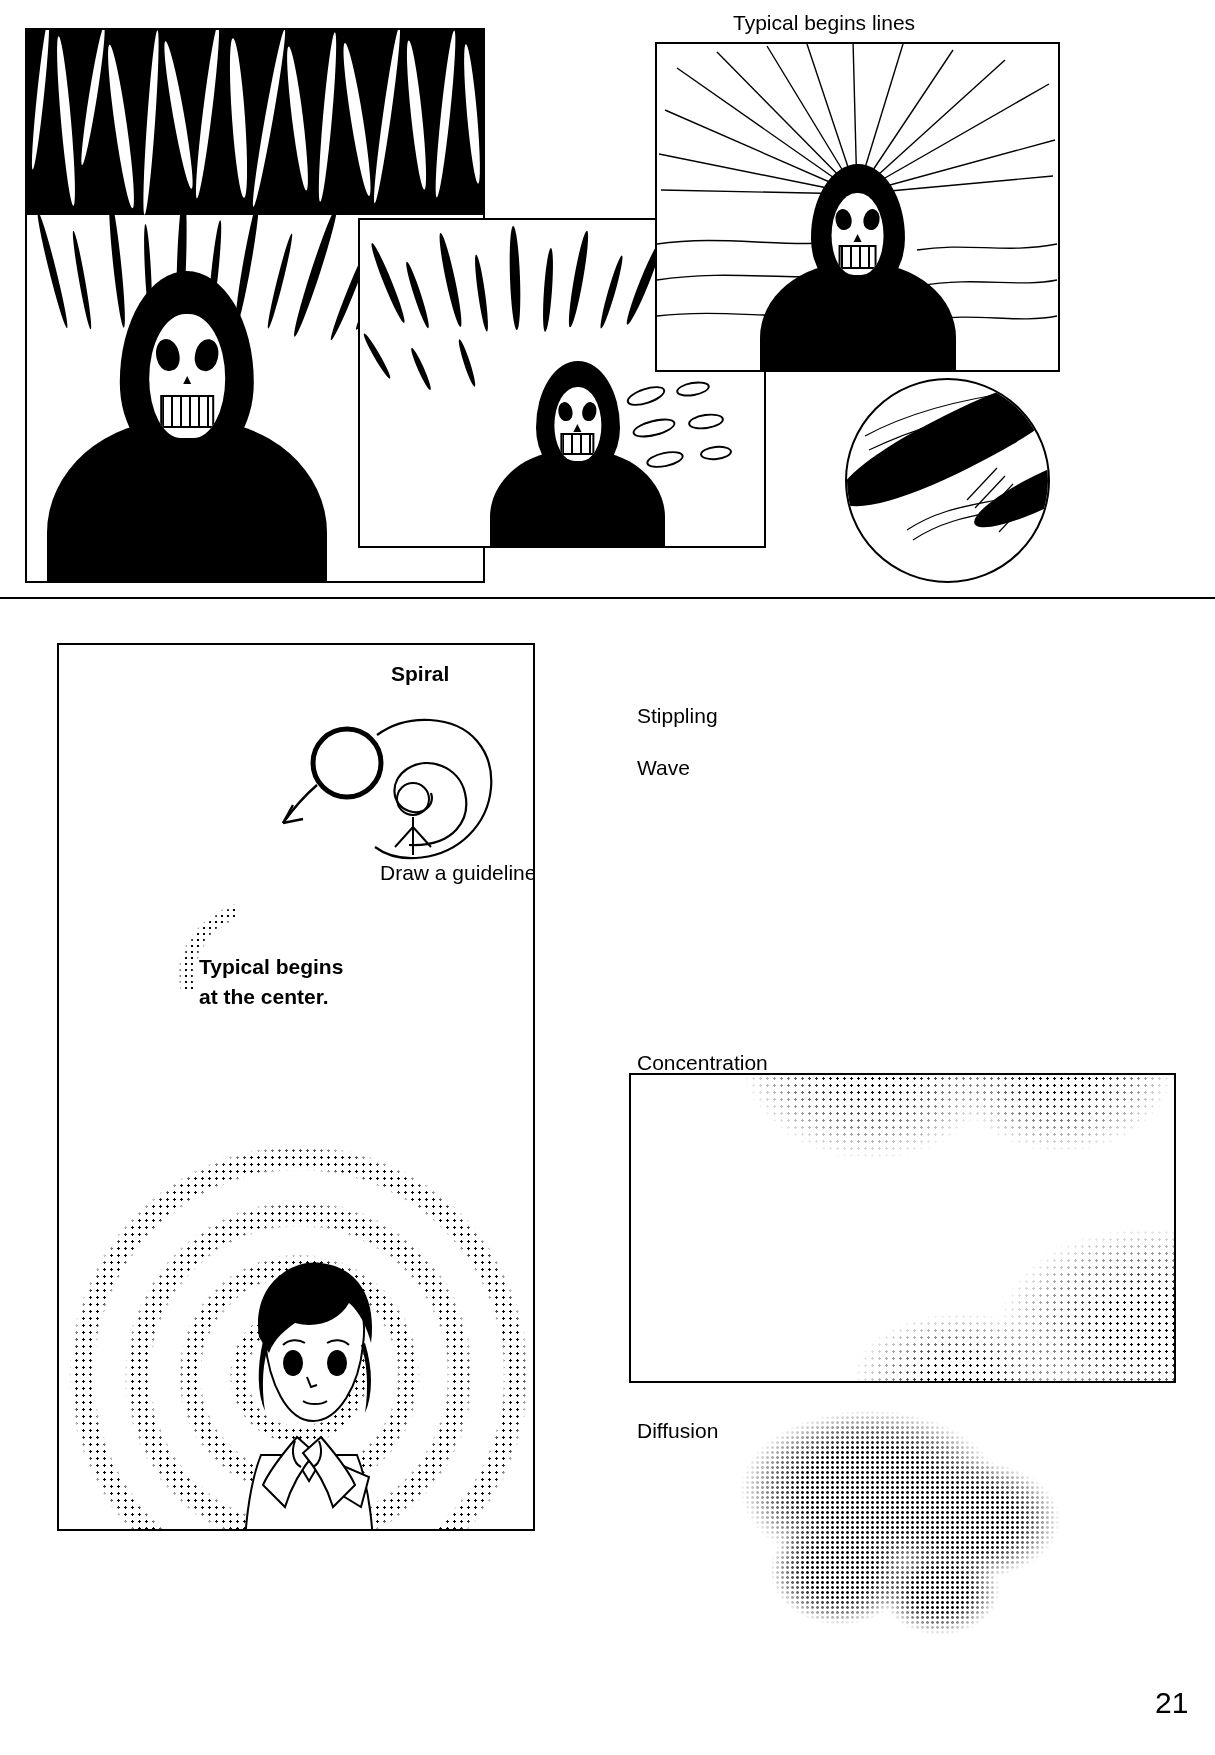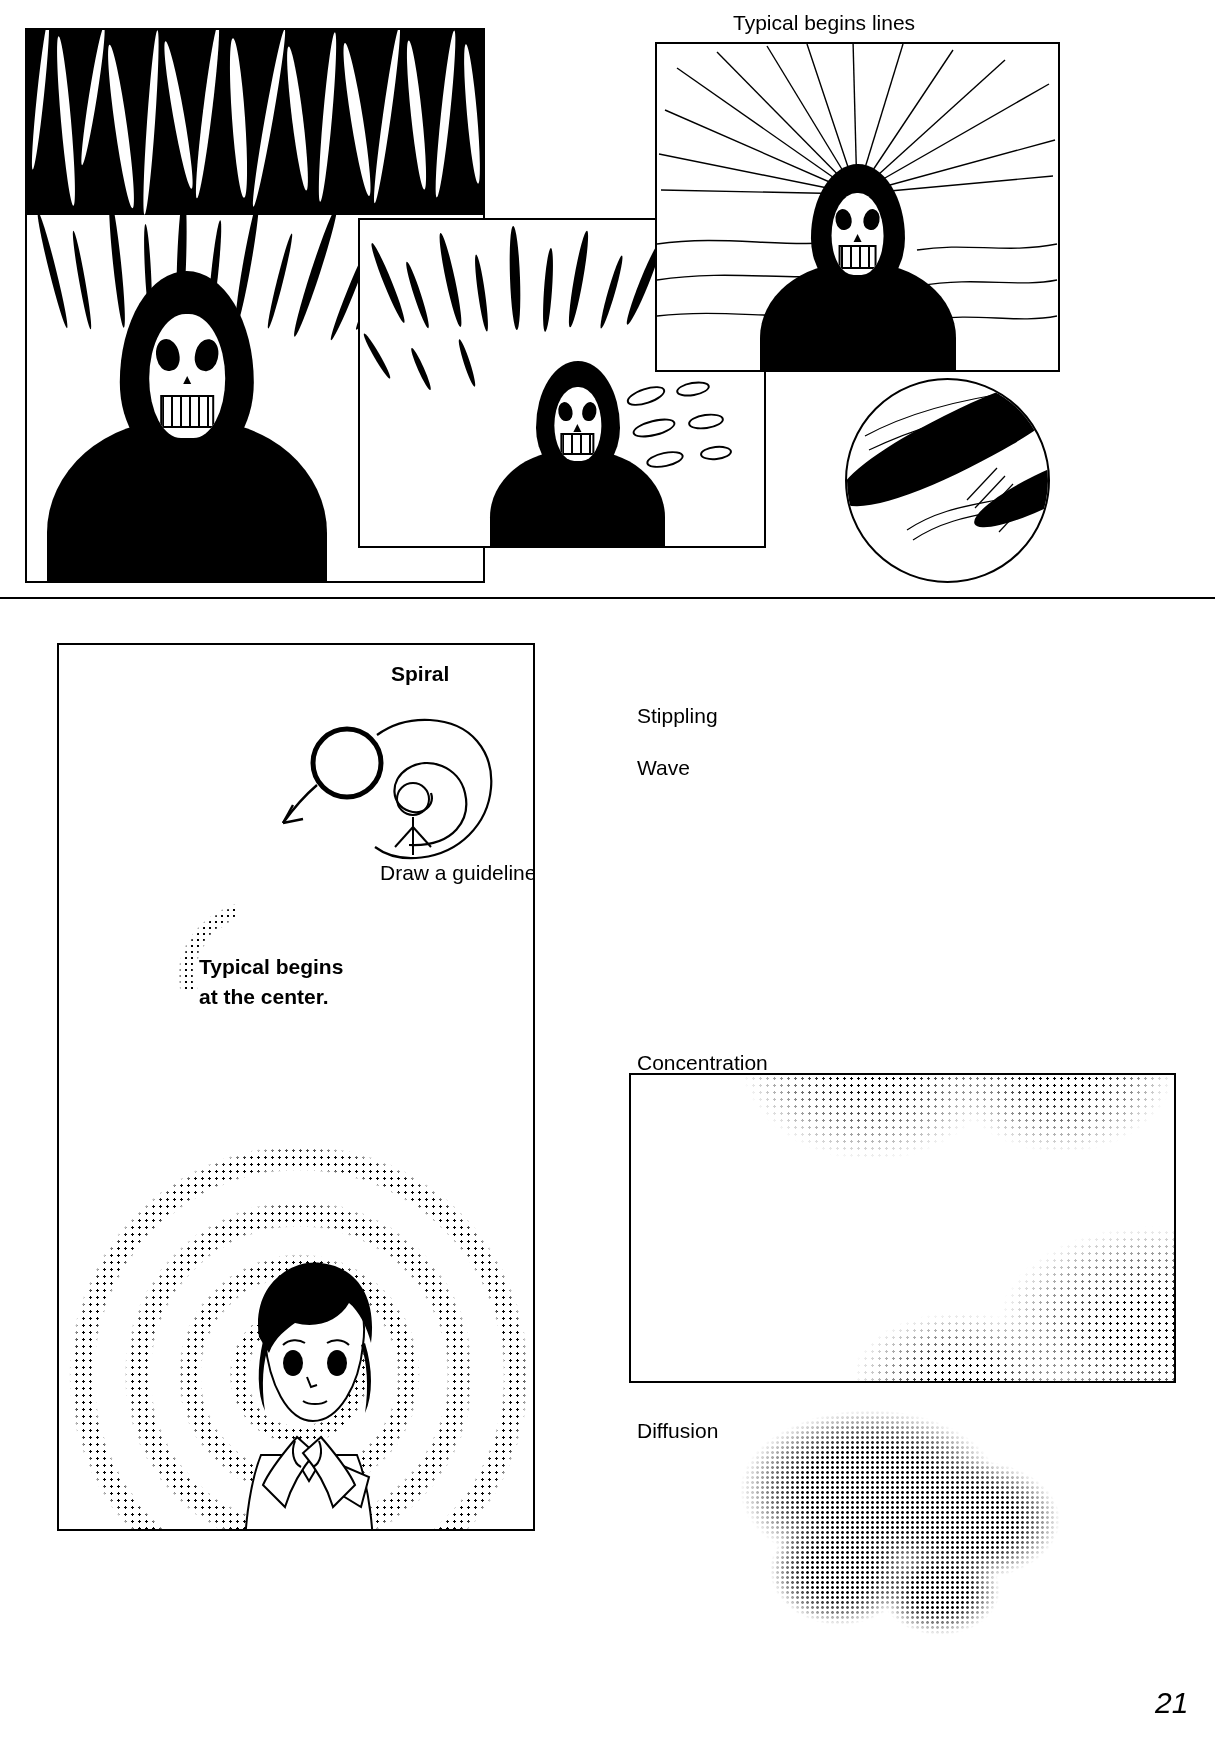--- a/index.html
+++ b/index.html
@@ -440,15 +440,15 @@
            radial-gradient(ellipse 70px 55px at 150px 170px, #000 0 48%, rgba(0,0,0,.5) 78%, transparent 100%),
            radial-gradient(ellipse 60px 45px at 250px 190px, #000 0 46%, rgba(0,0,0,.45) 76%, transparent 100%);
          mask-image:
            radial-gradient(ellipse 130px 80px at 180px 90px, #000 0 52%, rgba(0,0,0,.55) 76%, transparent 100%),
            radial-gradient(ellipse 90px 60px at 280px 120px, #000 0 50%, rgba(0,0,0,.5) 76%, transparent 100%),
            radial-gradient(ellipse 70px 55px at 150px 170px, #000 0 48%, rgba(0,0,0,.5) 78%, transparent 100%),
            radial-gradient(ellipse 60px 45px at 250px 190px, #000 0 46%, rgba(0,0,0,.45) 76%, transparent 100%);"></div>
   </div>
 
 
-  <div class="pagenum" style="left:1155px; top:1686px;font-style:italic;">21</div>
+  <div class="pagenum" style="left:1155px; top:1686px;">21</div>
 
 </div>
 
 </body></html>

